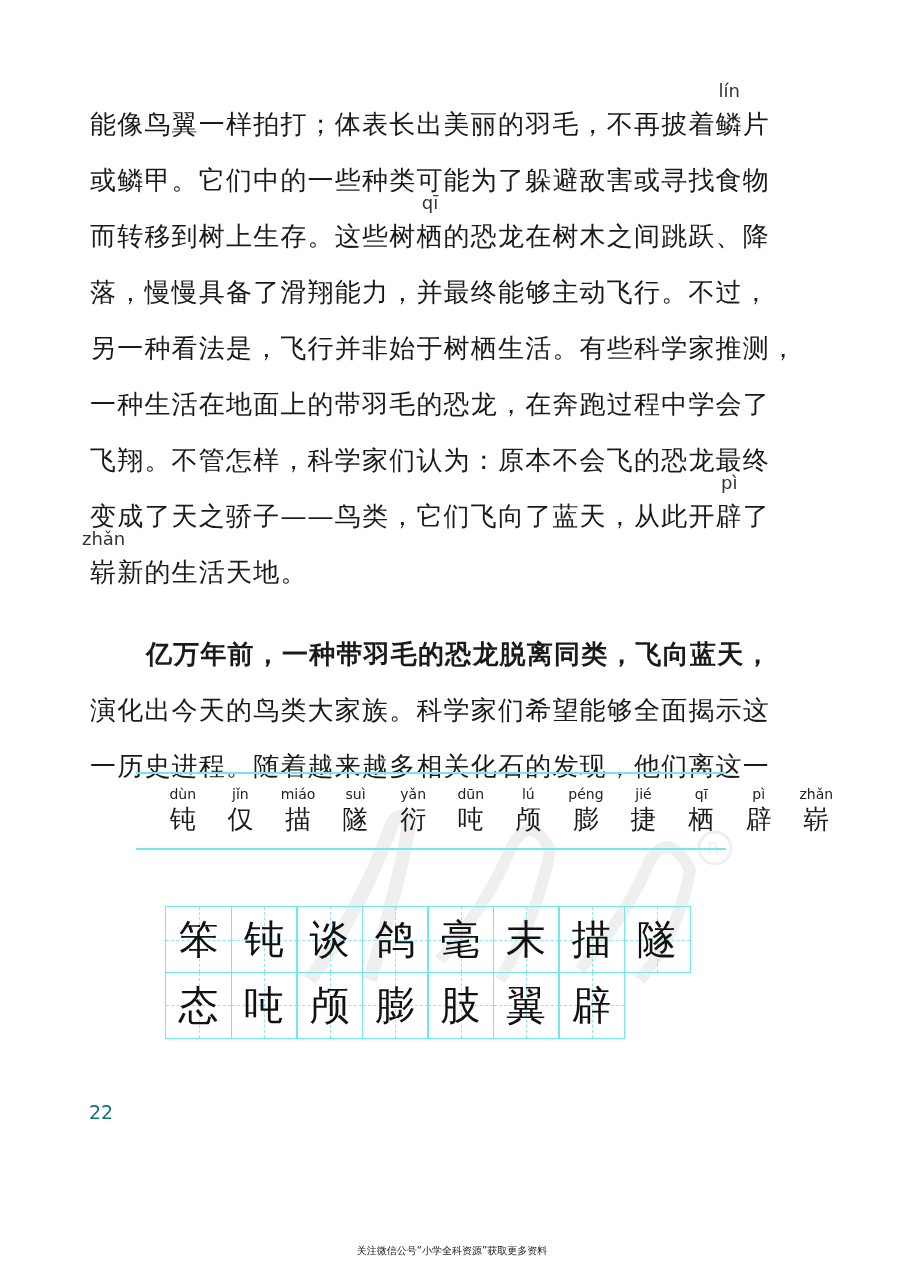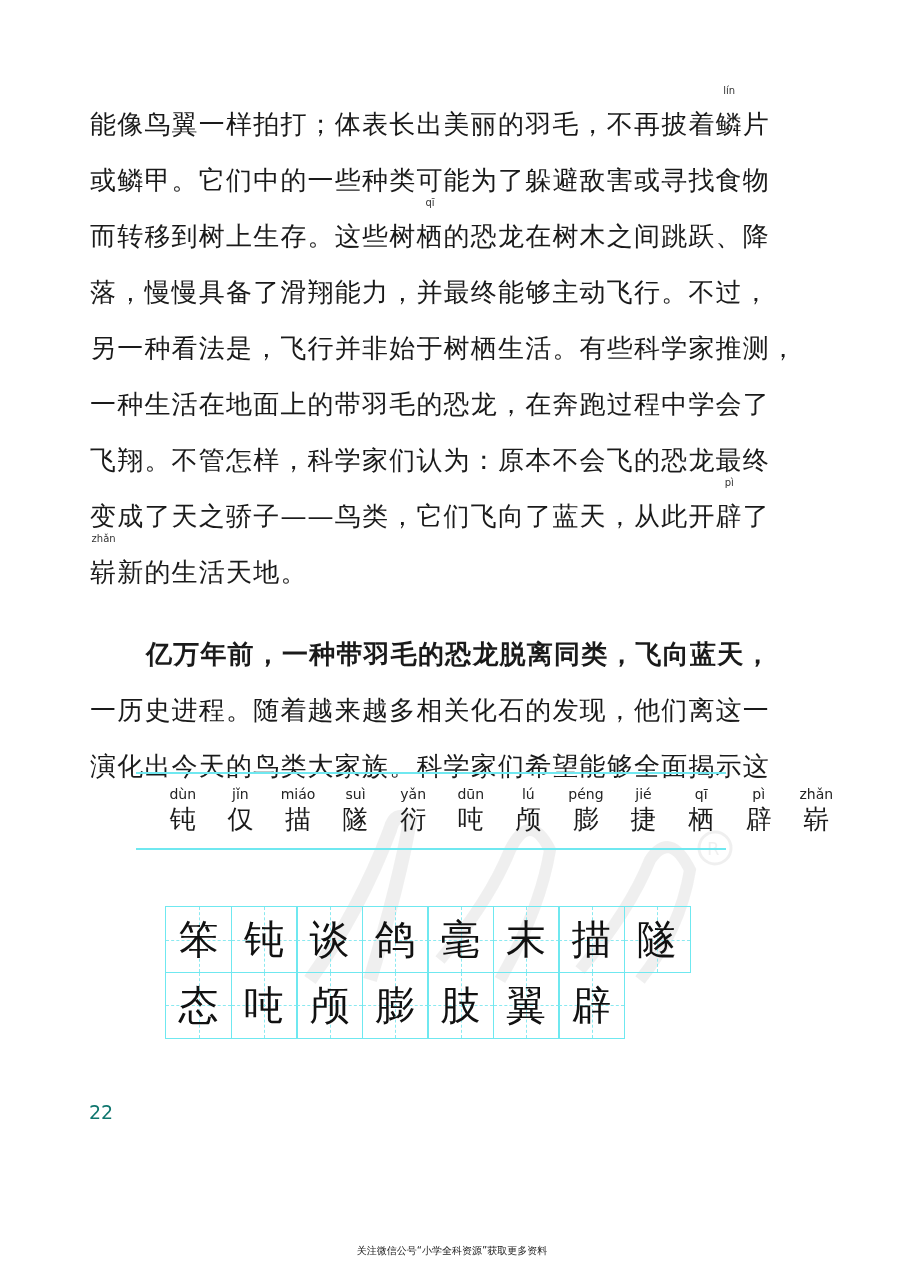--- a/index.html
+++ b/index.html
@@ -14,21 +14,21 @@
 
     
     .body-text { position: absolute; left: 90px; top: 96px; width: 712px; }
     .line { position: relative; height: 56px; font-size: 26px; line-height: 56px;
             letter-spacing: 1.2px; white-space: nowrap; }
     .line.indent { padding-left: 56px; font-weight: bold; }
     .para-gap { height: 26px; }
     .ruby-ch { position: relative; display: inline-block; }
     .ruby-ch .py { position: absolute; left: 50%; transform: translateX(-50%); top: -12px;
                    font-family: "DejaVu Sans", "Liberation Sans", sans-serif;
-                   font-size: 10px; line-height: 14px; color: #333; letter-spacing: 0;
+                   font-size: 18px; line-height: 14px; color: #333; letter-spacing: 0;
                    font-weight: normal; }
 
     
     .vocab { position: absolute; left: 136px; top: 772px; width: 590px; height: 74px;
              border-top: 2px solid #6fe8f0; border-bottom: 2px solid #6fe8f0; }
     .vocab-items { position: absolute; left: 24px; top: 12px; display: flex; gap: 12px; }
     .vocab-item { width: 45.6px; text-align: center; }
     .vocab-item .vpy { font-family: "DejaVu Sans", "Liberation Sans", sans-serif;
                        font-size: 14px; line-height: 16px; height: 16px; color: #222; }
     .vocab-item .vch { font-size: 26px; line-height: 34px; }
@@ -91,22 +91,22 @@
     <div class="line">
       <span>变成了天之骄子——鸟类，它们飞向了蓝天，从此开</span><span class="ruby-ch"><span class="py">pì</span><span>辟</span></span><span>了</span>
     </div>
     <div class="line">
       <span class="ruby-ch"><span class="py">zhǎn</span><span>崭</span></span><span>新的生活天地。</span>
     </div>
 
     <div class="para-gap"></div>
 
     <div class="line indent"><span>亿万年前，一种带羽毛的恐龙脱离同类，飞向蓝天，</span></div>
+    <div class="line"><span>演化出今天的鸟类大家族。科学家们希望能够全面揭示这</span></div>
     <div class="line"><span>一历史进程。随着越来越多相关化石的发现，他们离这一</span></div>
-    <div class="line"><span>演化出今天的鸟类大家族。科学家们希望能够全面揭示这</span></div>
   </div>
 
   <div class="vocab">
     <div class="vocab-items">
       <div class="vocab-item">
           <div class="vpy">dùn</div>
           <div class="vch">钝</div>
         </div>
       <div class="vocab-item">
           <div class="vpy">jǐn</div>

